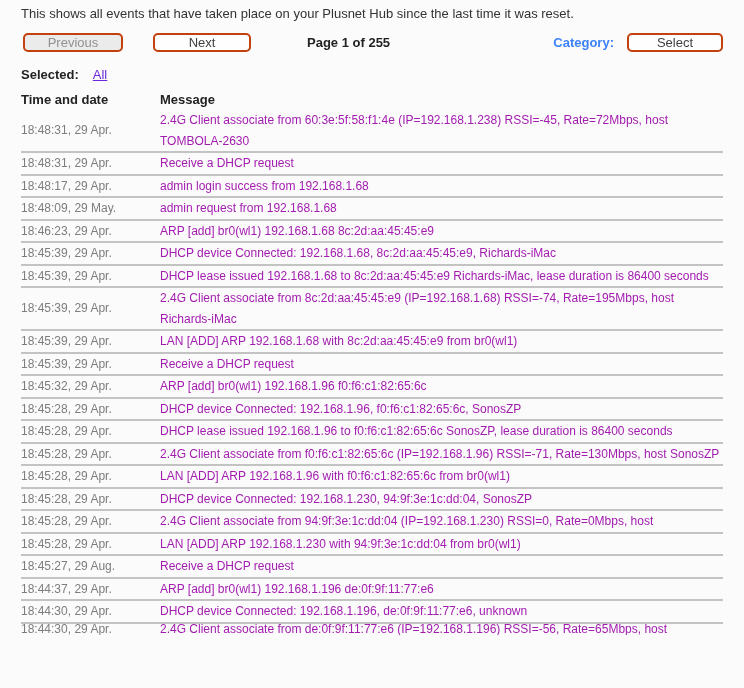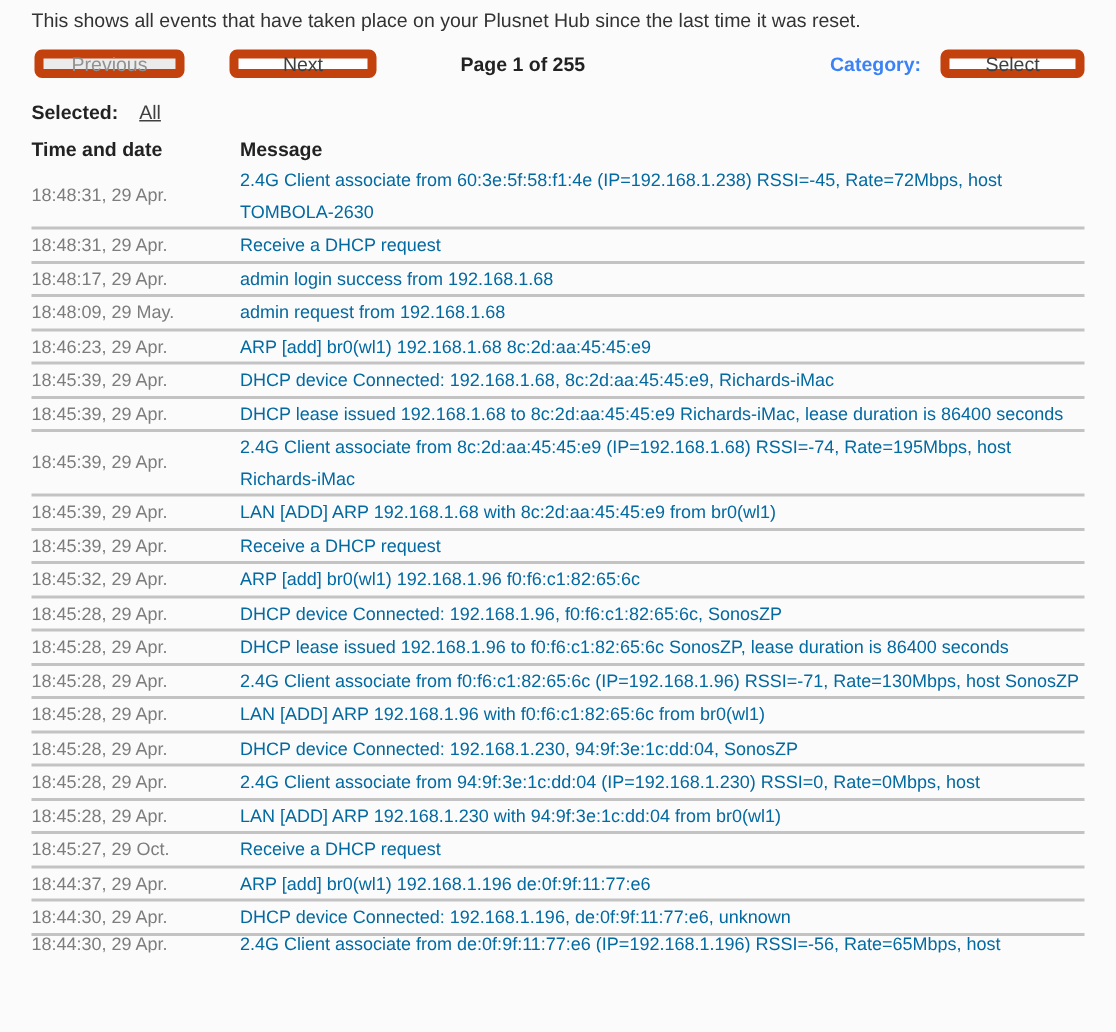--- a/index.html
+++ b/index.html
@@ -21,21 +21,21 @@
   }
 
   .toolbar {
     margin-top: 10px;
     display: flex;
     align-items: center;
     height: 21px;
   }
   .btn {
     height: 19px;
-    border: 6px solid #c2410c;
+    border: 2px solid #c2410c;
     border-radius: 5px;
     background: #fefefe;
     font-family: "Liberation Sans", sans-serif;
     font-size: 13px;
     color: #3f3f3f;
     display: inline-flex;
     align-items: center;
     justify-content: center;
     cursor: pointer;
   }
@@ -61,21 +61,21 @@
   }
   .btn-select { width: 96px; }
 
   .selected-row {
     margin-top: 14px;
     font-size: 13px;
     display: flex;
     align-items: baseline;
   }
   .selected-label { font-weight: bold; color: #222; }
-  .selected-value { margin-left: 14px; color: #404040; text-decoration: underline; }
+  .selected-value { margin-left: 14px; color: #6d28d9; text-decoration: underline; }
 
   .thead {
     margin-top: 10px;
     display: flex;
     font-size: 13px;
     font-weight: bold;
     color: #222;
   }
   .th-time { width: 139px; flex-shrink: 0; }
 
@@ -89,21 +89,21 @@
   }
   .row:first-child { border-top: none; }
   .row:last-child { height: 13px; overflow: hidden; }
   .cell-time {
     width: 139px;
     flex-shrink: 0;
     color: #7d7d7d;
   }
   .cell-msg {
     width: 563px;
-    color: #0369a1;
+    color: #a21caf;
     word-wrap: break-word;
   }
 </style>
 </head>
 <body>
 
 <div class="page">
   <div class="content">
 
     <p class="description">This shows all events that have taken place on your Plusnet Hub since the last time it was reset.</p>
@@ -194,21 +194,21 @@
           </div>
           <div class="row">
             <div class="cell-time">18:45:28, 29 Apr.</div>
             <div class="cell-msg">2.4G Client associate from 94:9f:3e:1c:dd:04 (IP=192.168.1.230) RSSI=0, Rate=0Mbps, host</div>
           </div>
           <div class="row">
             <div class="cell-time">18:45:28, 29 Apr.</div>
             <div class="cell-msg">LAN [ADD] ARP 192.168.1.230 with 94:9f:3e:1c:dd:04 from br0(wl1)</div>
           </div>
           <div class="row">
-            <div class="cell-time">18:45:27, 29 Oct.</div>
+            <div class="cell-time">18:45:27, 29 Aug.</div>
             <div class="cell-msg">Receive a DHCP request</div>
           </div>
           <div class="row">
             <div class="cell-time">18:44:37, 29 Apr.</div>
             <div class="cell-msg">ARP [add] br0(wl1) 192.168.1.196 de:0f:9f:11:77:e6</div>
           </div>
           <div class="row">
             <div class="cell-time">18:44:30, 29 Apr.</div>
             <div class="cell-msg">DHCP device Connected: 192.168.1.196, de:0f:9f:11:77:e6, unknown</div>
           </div>

